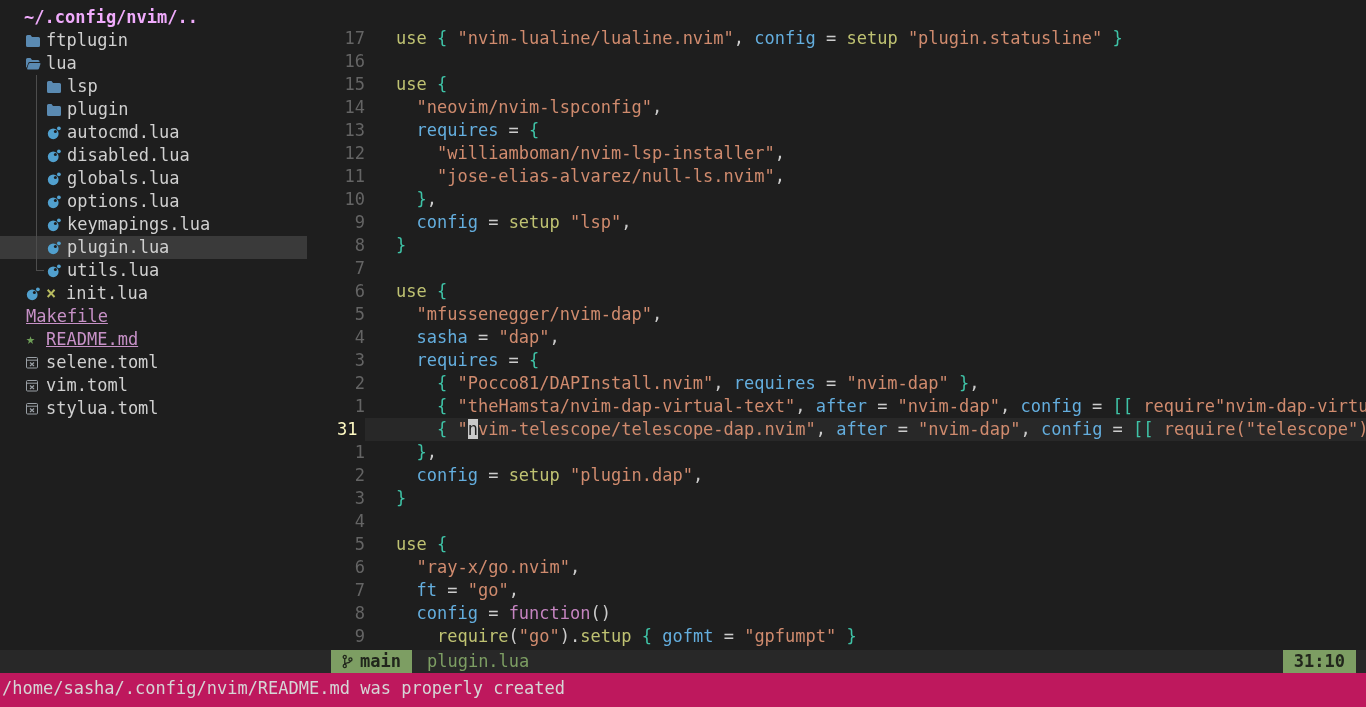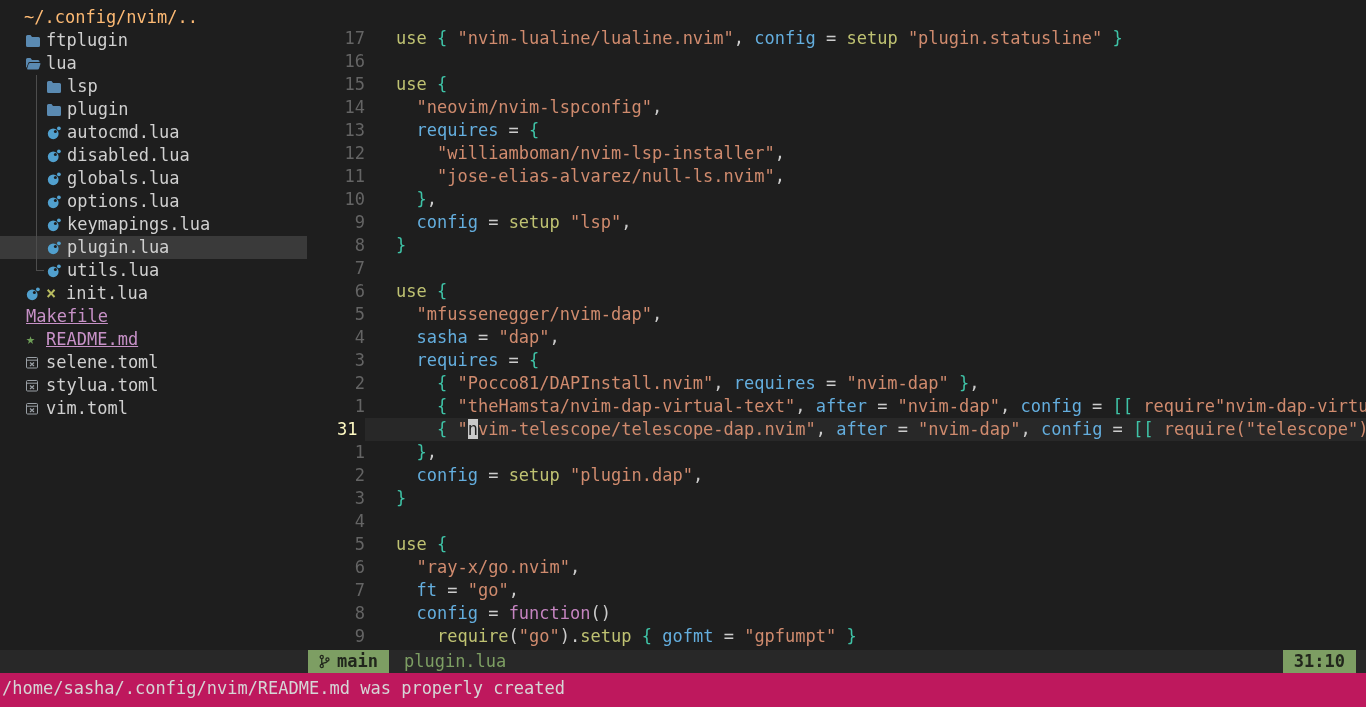--- a/index.html
+++ b/index.html
@@ -8,21 +8,21 @@
     width:1366px; height:707px; overflow:hidden;
     display:flex; flex-direction:column;
     background:var(--background,#1e1e1e);
     font-family:"DejaVu Sans Mono", monospace;
     font-size:17px; line-height:23px; color:#cccccc;
   }
   .main{ display:flex; height:650px; overflow:hidden; }
 
   
   .tree{ width:307px; flex:none; padding-top:6px; overflow:hidden; }
-  .tree-header{ height:23px; padding-left:24px; color:#fdba74; font-weight:400; white-space:pre; }
+  .tree-header{ height:23px; padding-left:24px; color:#f0abfc; font-weight:700; white-space:pre; }
   .tree-row{ height:23px; display:flex; align-items:center; padding-left:26px; white-space:pre; cursor:pointer; }
   .tree-row.selected{ background:#3a3a3a; }
   .guide{ width:21px; flex:none; align-self:stretch; position:relative; }
   .guide::before{ content:''; position:absolute; left:10px; top:0; bottom:0; width:1px; background:#4d4d4d; }
   .guide.corner::before{ bottom:11px; }
   .guide.corner::after{ content:''; position:absolute; left:10px; bottom:11px; width:8px; height:1px; background:#4d4d4d; }
   .ticon{ width:20px; flex:none; display:inline-flex; align-items:center; }
   .ticon svg{ display:block; }
   .ticon.c-folder, .ticon.c-folder-open{ color:var(--tree_folder_blue,#5a8ab2); }
   .ticon.c-lua{ color:var(--lua_icon_blue,#51a0ce); }
@@ -42,21 +42,21 @@
   .tk-k{ color:var(--keyword_olive,#bfc272); }
   .tk-s{ color:var(--string_salmon,#d08b6e); }
   .tk-v{ color:var(--property_blue,#64aede); }
   .tk-b{ color:var(--brace_teal,#3fc3a7); }
   .tk-p{ color:#cccccc; }
   .tk-f{ color:var(--special_purple,#c584c0); }
   .tk-cur{ background:#c9c9c9; color:#1e1e1e; }
 
   
   .statusline{ height:23px; flex:none; background:var(--statusline_bg,#282828); display:flex; align-items:stretch; padding-left:308px; }
-  .badge{ display:inline-flex; align-items:center; gap:7px; padding:0 11px; background:var(--accent_green,#7d9e63); color:#21261c; font-weight:600; }
+  .badge{ display:inline-flex; align-items:center; gap:7px; padding:0 11px; background:var(--accent_green,#7d9e63); color:#21261c; font-weight:600;margin-left:23px; }
   .badge svg{ display:block; }
   .sl-filename{ margin-left:15px; color:var(--accent_green,#7d9e63); display:flex; align-items:center; }
   .sl-right{ margin-left:auto; margin-right:10px; display:flex; }
 
   
   .msgline{ flex:1; background:#be185d; color:#d6d6d6; padding-left:2px; padding-top:4px; white-space:pre; }
 </style>
 </head>
 <body>
 
@@ -126,28 +126,28 @@
                   <path d="M0.5 4.2h11"></path>
                   <path d="M4 6.5l4 3.5M8 6.5l-4 3.5" stroke-width="1.2"></path>
                 </g>
               </svg></span><span class="tlabel">selene.toml</span></div>
           <div class="tree-row"><span class="ticon c-toml"><svg width="12" height="13" viewBox="0 0 12 13">
                 <g stroke="currentColor" fill="none">
                   <rect x="0.5" y="1.5" width="11" height="10.5" rx="1"></rect>
                   <path d="M0.5 4.2h11"></path>
                   <path d="M4 6.5l4 3.5M8 6.5l-4 3.5" stroke-width="1.2"></path>
                 </g>
-              </svg></span><span class="tlabel">stylua.toml</span></div>
+              </svg></span><span class="tlabel">vim.toml</span></div>
           <div class="tree-row"><span class="ticon c-toml"><svg width="12" height="13" viewBox="0 0 12 13">
                 <g stroke="currentColor" fill="none">
                   <rect x="0.5" y="1.5" width="11" height="10.5" rx="1"></rect>
                   <path d="M0.5 4.2h11"></path>
                   <path d="M4 6.5l4 3.5M8 6.5l-4 3.5" stroke-width="1.2"></path>
                 </g>
-              </svg></span><span class="tlabel">vim.toml</span></div>
+              </svg></span><span class="tlabel">stylua.toml</span></div>
         </div>
     </aside>
     <div class="editor" id="editor">
         <div class="line"><span class="lnum">17</span><span class="code"><span class="tk-k">use</span><span class="tk-p"> </span><span class="tk-b">{</span><span class="tk-p"> </span><span class="tk-s">"nvim-lualine/lualine.nvim"</span><span class="tk-p">, </span><span class="tk-v">config</span><span class="tk-p"> = </span><span class="tk-k">setup</span><span class="tk-p"> </span><span class="tk-s">"plugin.statusline"</span><span class="tk-p"> </span><span class="tk-b">}</span></span></div>
         <div class="line"><span class="lnum">16</span><span class="code"></span></div>
         <div class="line"><span class="lnum">15</span><span class="code"><span class="tk-k">use</span><span class="tk-p"> </span><span class="tk-b">{</span></span></div>
         <div class="line"><span class="lnum">14</span><span class="code"><span class="tk-p">  </span><span class="tk-s">"neovim/nvim-lspconfig"</span><span class="tk-p">,</span></span></div>
         <div class="line"><span class="lnum">13</span><span class="code"><span class="tk-p">  </span><span class="tk-v">requires</span><span class="tk-p"> = </span><span class="tk-b">{</span></span></div>
         <div class="line"><span class="lnum">12</span><span class="code"><span class="tk-p">    </span><span class="tk-s">"williamboman/nvim-lsp-installer"</span><span class="tk-p">,</span></span></div>
         <div class="line"><span class="lnum">11</span><span class="code"><span class="tk-p">    </span><span class="tk-s">"jose-elias-alvarez/null-ls.nvim"</span><span class="tk-p">,</span></span></div>

